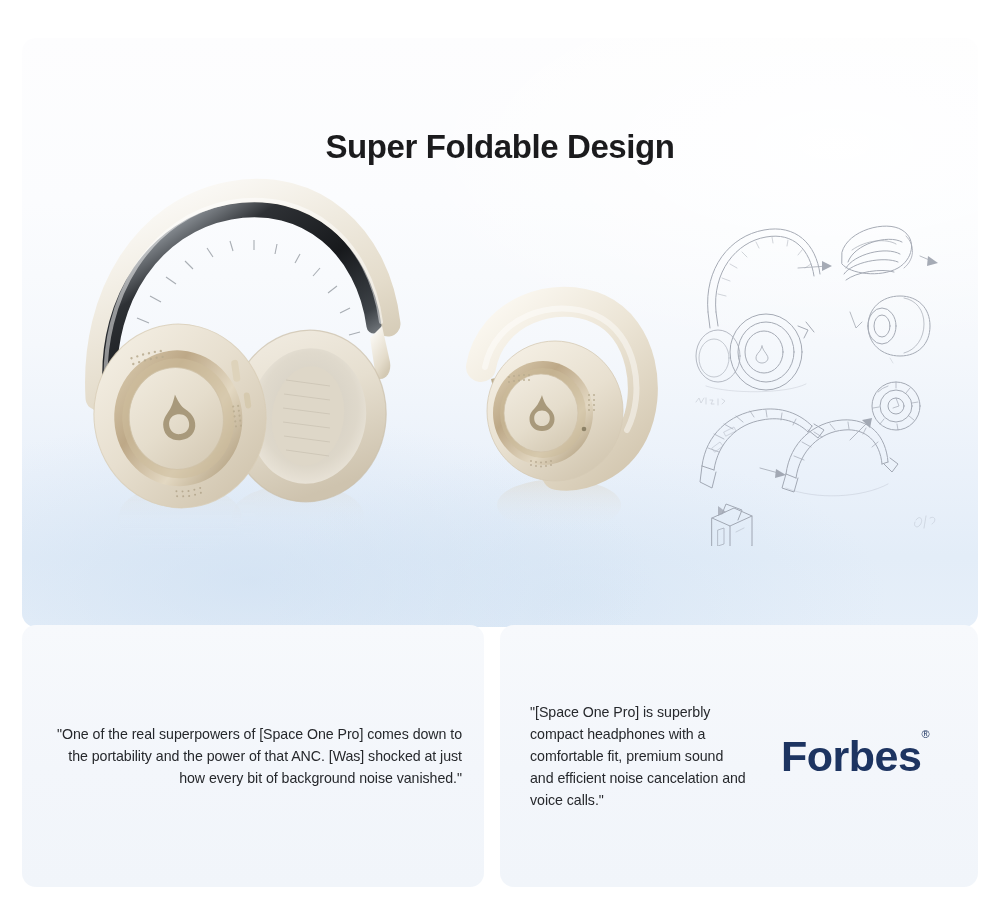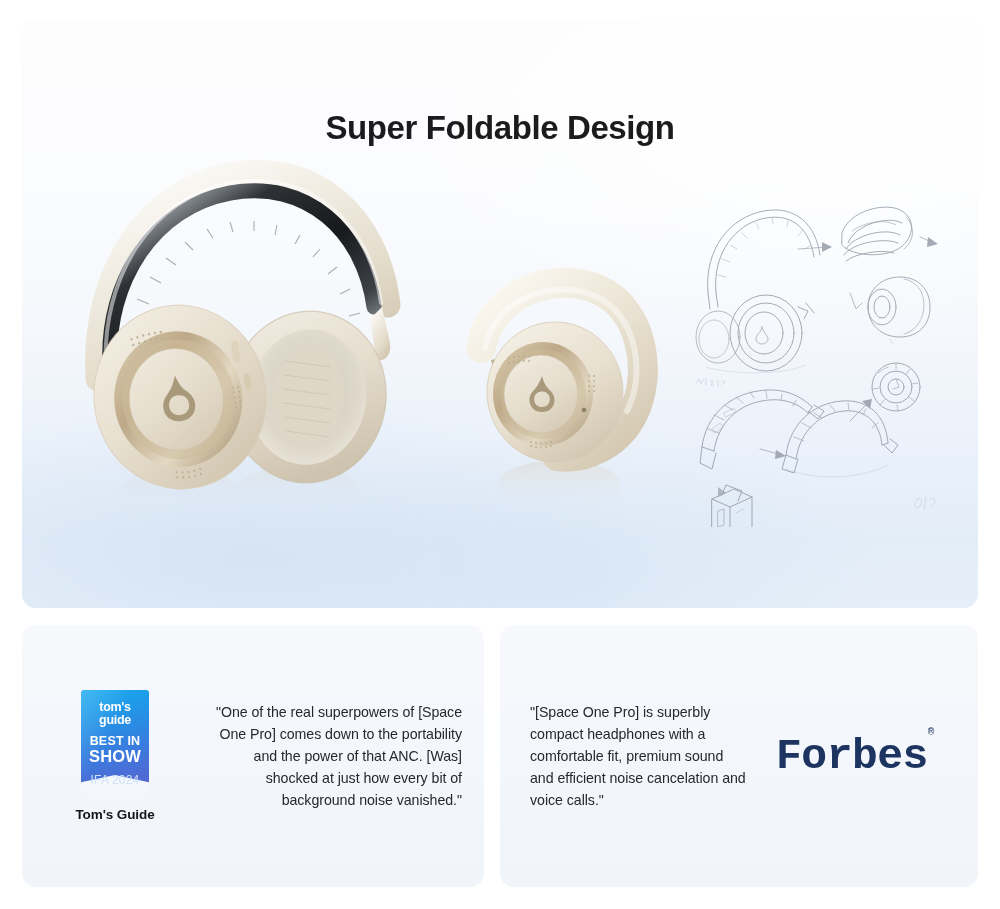--- a/index.html
+++ b/index.html
@@ -11,21 +11,21 @@
     background: #ffffff;
     font-family: "Liberation Sans", sans-serif;
     overflow: hidden;
     position: relative;
   }
 
   
   .hero {
     position: absolute;
     left: 22px;
-    top: 19px;
+    top: 38px;
     width: 956px;
     height: 589px;
     border-radius: 14px;
     overflow: hidden;
     background:
       linear-gradient(to bottom,
         #fdfdfe 0%,
         #fbfcfe 28%,
         #f5f8fc 52%,
         #eaf1fa 74%,
@@ -200,21 +200,21 @@
 
   
   .forbes-brand {
     width: 210px;
     flex: 0 0 210px;
     display: flex;
     justify-content: center;
     align-items: center;
   }
   .forbes-logo {
-    font-family: Liberation Mono, monospace;
+    font-family: Liberation Sans, sans-serif;
     font-size: 43px;
     font-weight: 700;
     color: #1d3461;
     letter-spacing: -0.5px;
     position: relative;
     line-height: 1;
   }
   .forbes-logo sup {
     font-size: 11px;
     top: -1.55em;
@@ -644,33 +644,20 @@
         </g>
       </g>
     </svg>
   </div>
 
 </div>
 
 <div class="cards">
 
   <div class="card card-toms">
-    <div class="toms-brand">
-      <div class="badge">
-        <div class="badge-gloss"></div>
-        <div class="badge-wordmark">
-          <div>tom's</div>
-          <div>guide</div>
-        </div>
-        <div class="badge-best">BEST IN</div>
-        <div class="badge-show">SHOW</div>
-        <div class="badge-event">IFA 2024</div>
-      </div>
-      <div class="toms-caption">Tom's Guide</div>
-    </div>
     <p class="quote quote-right">"One of the real superpowers of [Space One Pro] comes down to the portability and the power of that ANC. [Was] shocked at just how every bit of background noise vanished."</p>
   </div>
 
   <div class="card card-forbes">
     <p class="quote quote-left">"[Space One Pro] is superbly compact headphones with a comfortable fit, premium sound and efficient noise cancelation and voice calls."</p>
     <div class="forbes-brand">
       <div class="forbes-logo">
         <span>Forbes</span><sup>®</sup>
       </div>
     </div>

